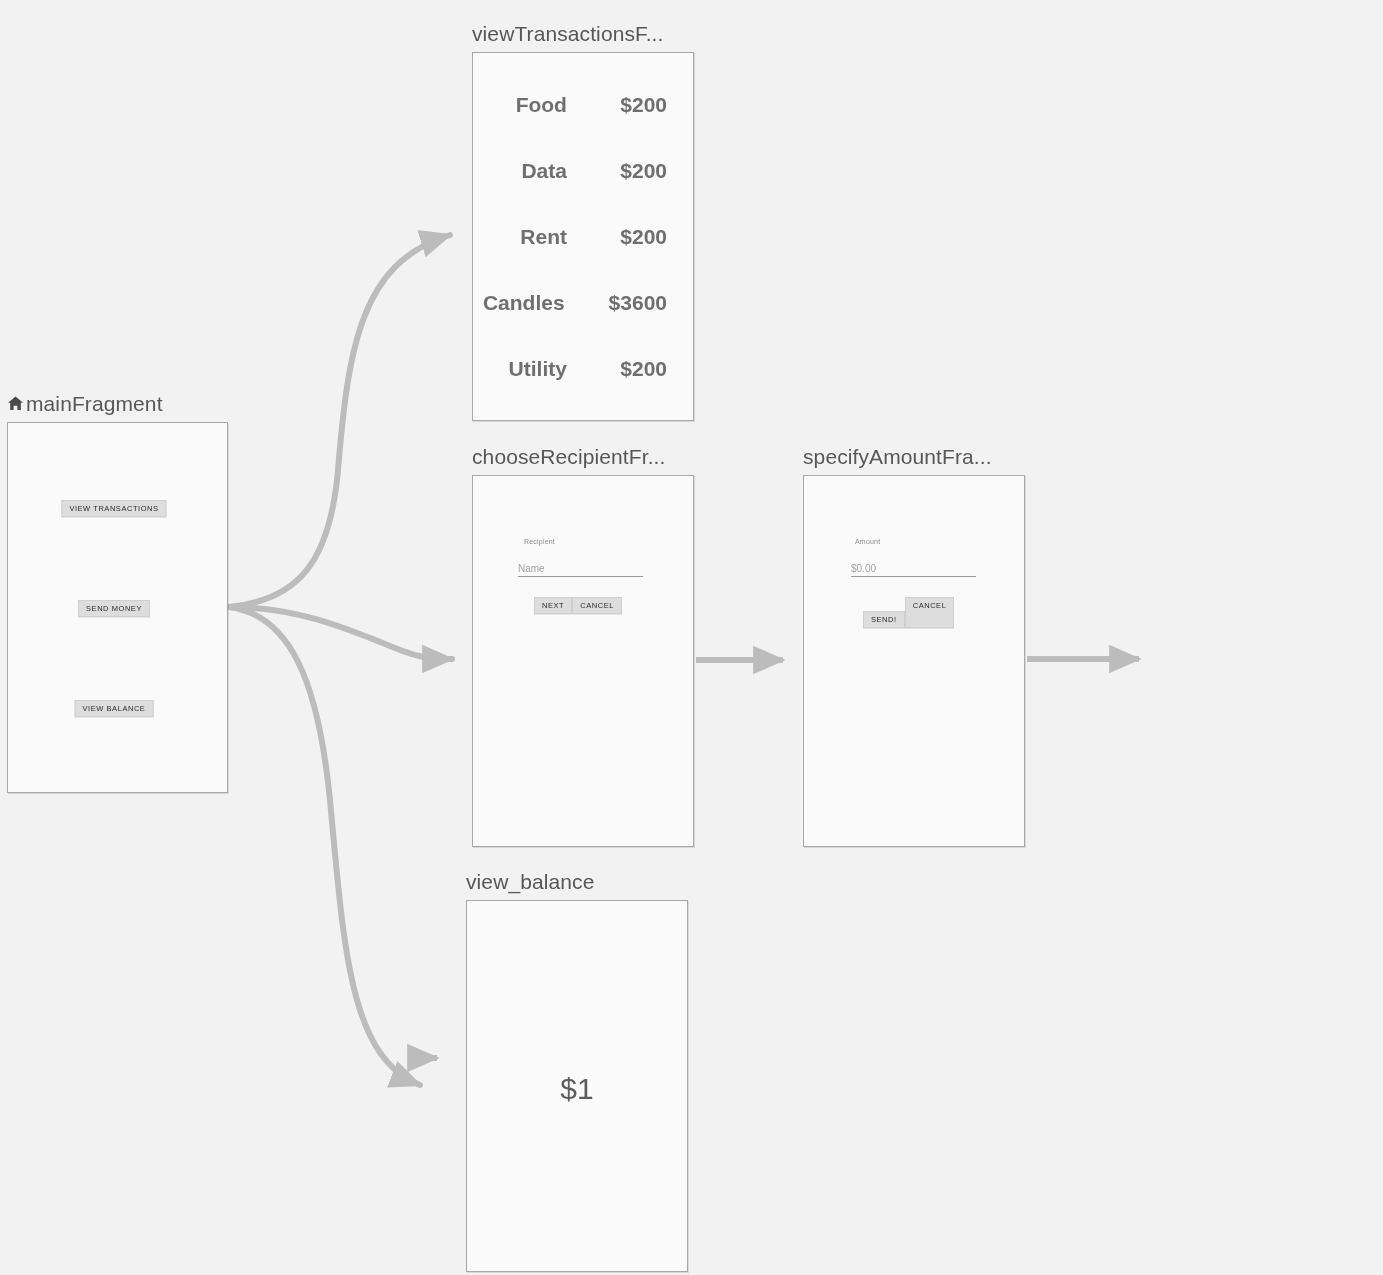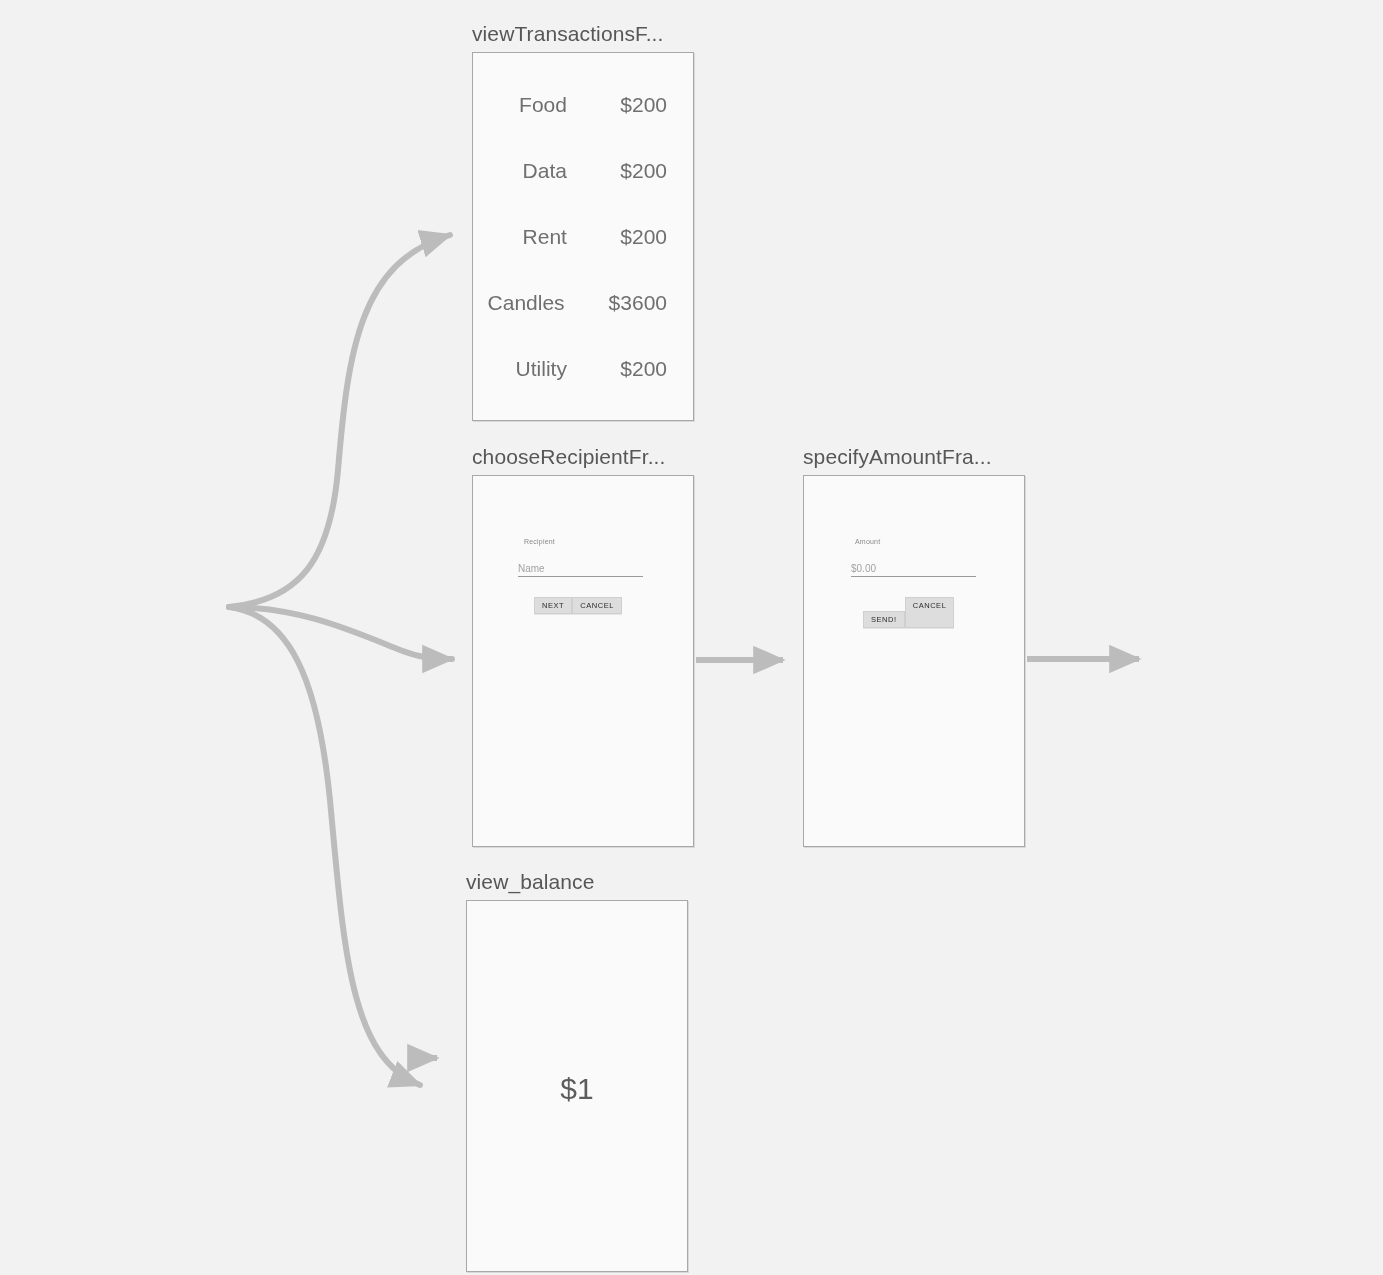--- a/index.html
+++ b/index.html
@@ -88,20 +88,21 @@
   
   .txn-row {
     position: absolute;
     left: 0;
     width: 100%;
     display: flex;
     justify-content: center;
     align-items: baseline;
     font-size: 21px;
     color: #6f6f6f;
+    font-weight: bold;
   }
   .txn-cat {
     text-align: right;
     width: 122px;
     padding-right: 0px;
   }
   .txn-amt {
     text-align: right;
     width: 72px;
     padding-right: 27px;
@@ -166,20 +167,36 @@
 
     <path d="M 229,607 C 290,615 318,680 330,800 C 344,950 350,1058 420,1085" fill="none" stroke="#bcbcbc" stroke-width="6" stroke-linecap="round" marker-end="url(#arrow)"></path>
 
     <path d="M 424,1058 L 437,1058" fill="none" stroke="#bcbcbc" stroke-width="6" stroke-linecap="butt" marker-end="url(#arrow)"></path>
 
     <path d="M 696,660 L 783,660" fill="none" stroke="#bcbcbc" stroke-width="6" stroke-linecap="butt" marker-end="url(#arrow)"></path>
 
     <path d="M 1027,659 L 1139,659" fill="none" stroke="#bcbcbc" stroke-width="6" stroke-linecap="butt" marker-end="url(#arrow)"></path>
   </svg>
 
+  <div class="node" id="node-main" style="left: 7px; top: 422px; width: 221px; height: 371px;">
+    <div class="node-title">
+      <span class="home-icon">
+        <svg viewBox="0 0 16 16" width="17" height="17">
+          <path d="M8 1.4 L1 7.4 L3 7.4 L3 14 L6.2 14 L6.2 10.2 L9.8 10.2 L9.8 14 L13 14 L13 7.4 L15 7.4 Z" fill="#4a4a4a"></path>
+        </svg>
+      </span>
+      <span>mainFragment</span>
+    </div>
+    <div class="node-frame"></div>
+    <div class="node-body">
+      <div class="mini-btn" id="btn-view-transactions" style="left: 107px; top: 78px;">VIEW TRANSACTIONS</div>
+      <div class="mini-btn" id="btn-send-money" style="left: 107px; top: 178px;">SEND MONEY</div>
+      <div class="mini-btn" id="btn-view-balance" style="left: 107px; top: 278px;">VIEW BALANCE</div>
+    </div>
+  </div>
 
   <div class="node" id="node-transactions" style="left: 472px; top: 52px; width: 222px; height: 369px;">
     <div class="node-title">
       <span>viewTransactionsF...</span>
     </div>
     <div class="node-frame"></div>
     <div class="node-body">
       <div class="txn-row" style="top:41px">
         <span class="txn-cat">Food</span>
         <span class="txn-amt">$200</span>

